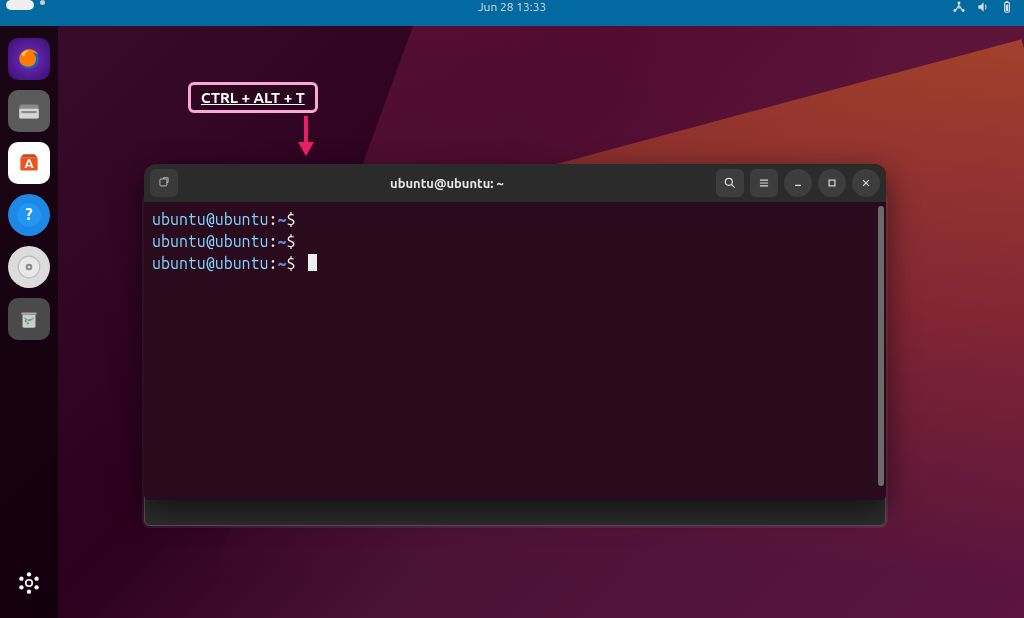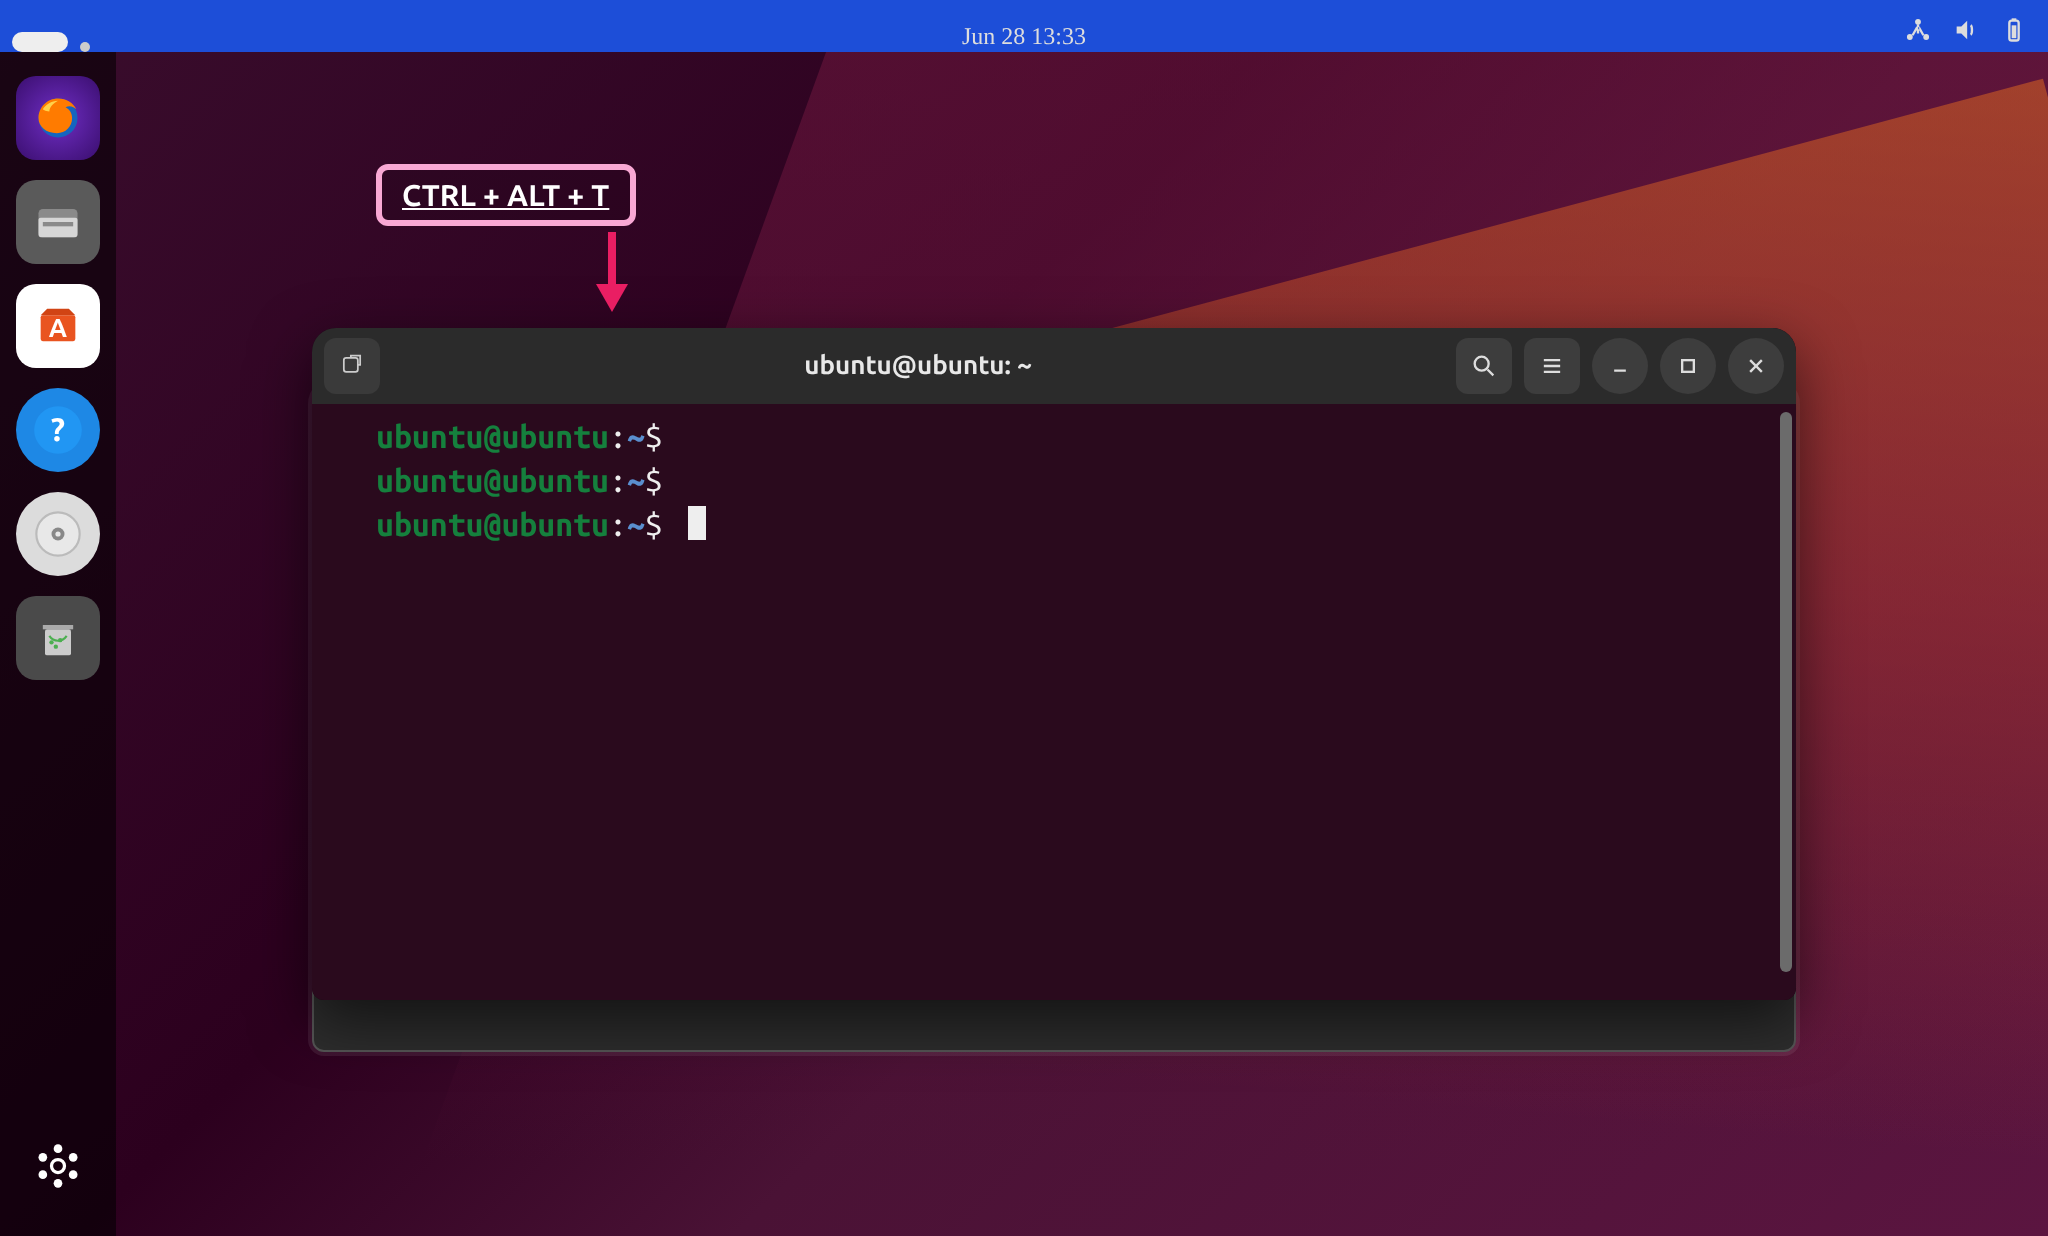--- a/index.html
+++ b/index.html
@@ -31,26 +31,25 @@
     width: 700px; height: 700px;
     background: linear-gradient(200deg, #e66d1e 0%, #b03a2f 30%, transparent 60%);
     transform: rotate(-15deg);
     opacity: 0.5;
   }
 
   
   .topbar {
     position: absolute; top: 0; left: 0; right: 0;
     height: 26px;
-    background: #1d4ed8;
+    background: #0369a1;
     color: #eee;
-    display: flex; align-items: flex-end;
+    display: flex; align-items: flex-start;
     font-size: 12px;
     z-index: 50;
-    font-family: Liberation Serif, serif;
   }
   .topbar .left-pill {
     margin-left: 6px;
     width: 28px; height: 10px;
     border-radius: 6px;
     background: #eee;
   }
   .topbar .left-dot {
     margin-left: 6px;
     width: 5px; height: 5px; border-radius: 50%;
@@ -124,21 +123,21 @@
   }
   .callout-arrow {
     position: absolute;
     left: 108px; top: 34px;
   }
   .callout-arrow svg { width: 20px; height: 40px; }
 
   
   .terminal {
     position: absolute;
-    left: 156px; top: 164px;
+    left: 144px; top: 164px;
     width: 742px; height: 336px;
     background: #1e0514;
     border-radius: 12px 12px 6px 6px;
     box-shadow: 0 10px 30px rgba(0,0,0,0.6);
     display: flex; flex-direction: column;
     overflow: hidden;
     z-index: 55;
   }
   .term-header {
     height: 38px;
@@ -181,21 +180,21 @@
     position: relative;
   }
   .term-body .scroll-thumb {
     position: absolute;
     right: 2px; top: 4px;
     width: 6px; height: 280px;
     background: #6b6b6b;
     border-radius: 3px;
   }
   .prompt-line { white-space: pre; }
-  .p-user { color: #15803d; font-weight: bold; margin-left: 24px; }
+  .p-user { color: #7dd3fc; font-weight: normal; }
   .p-colon { color: #eee; }
   .p-path { color: #5a8fcf; font-weight: bold; }
   .p-dollar { color: #eee; }
   .cursor {
     display: inline-block;
     width: 9px; height: 17px;
     background: #eee;
     vertical-align: -2px;
     margin-left: 4px;
   }

